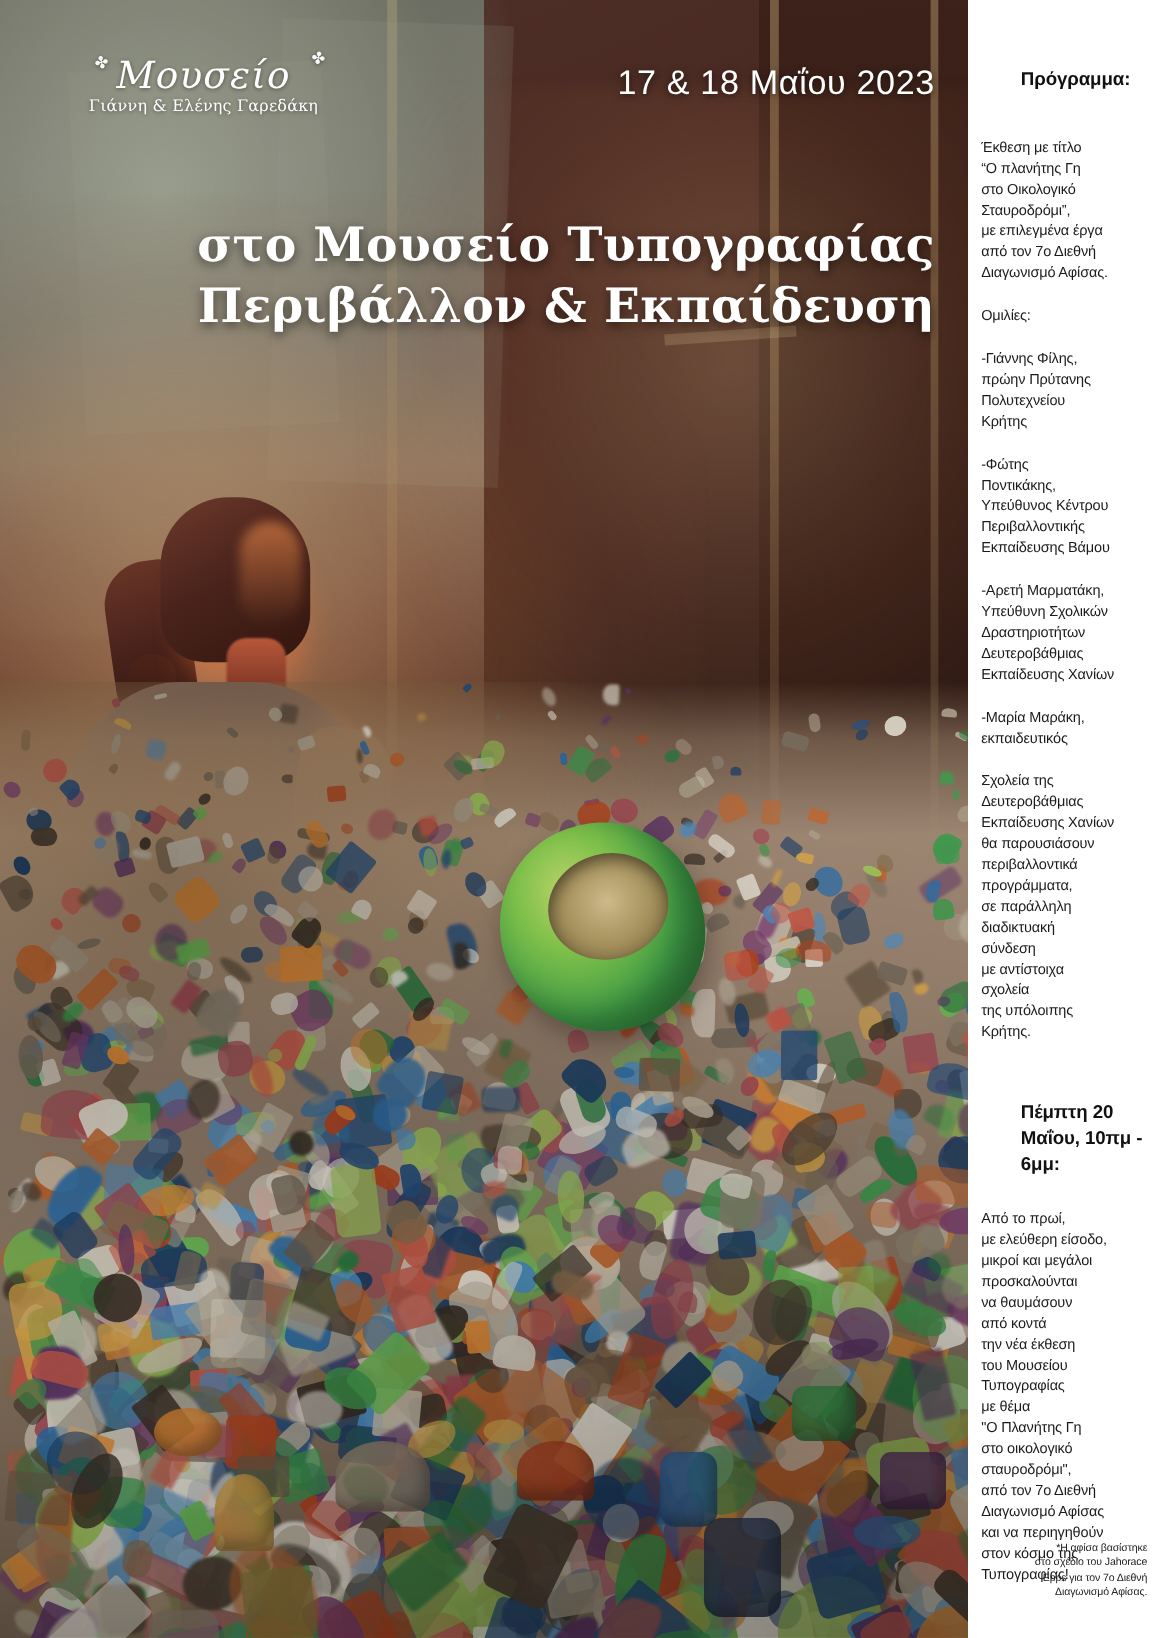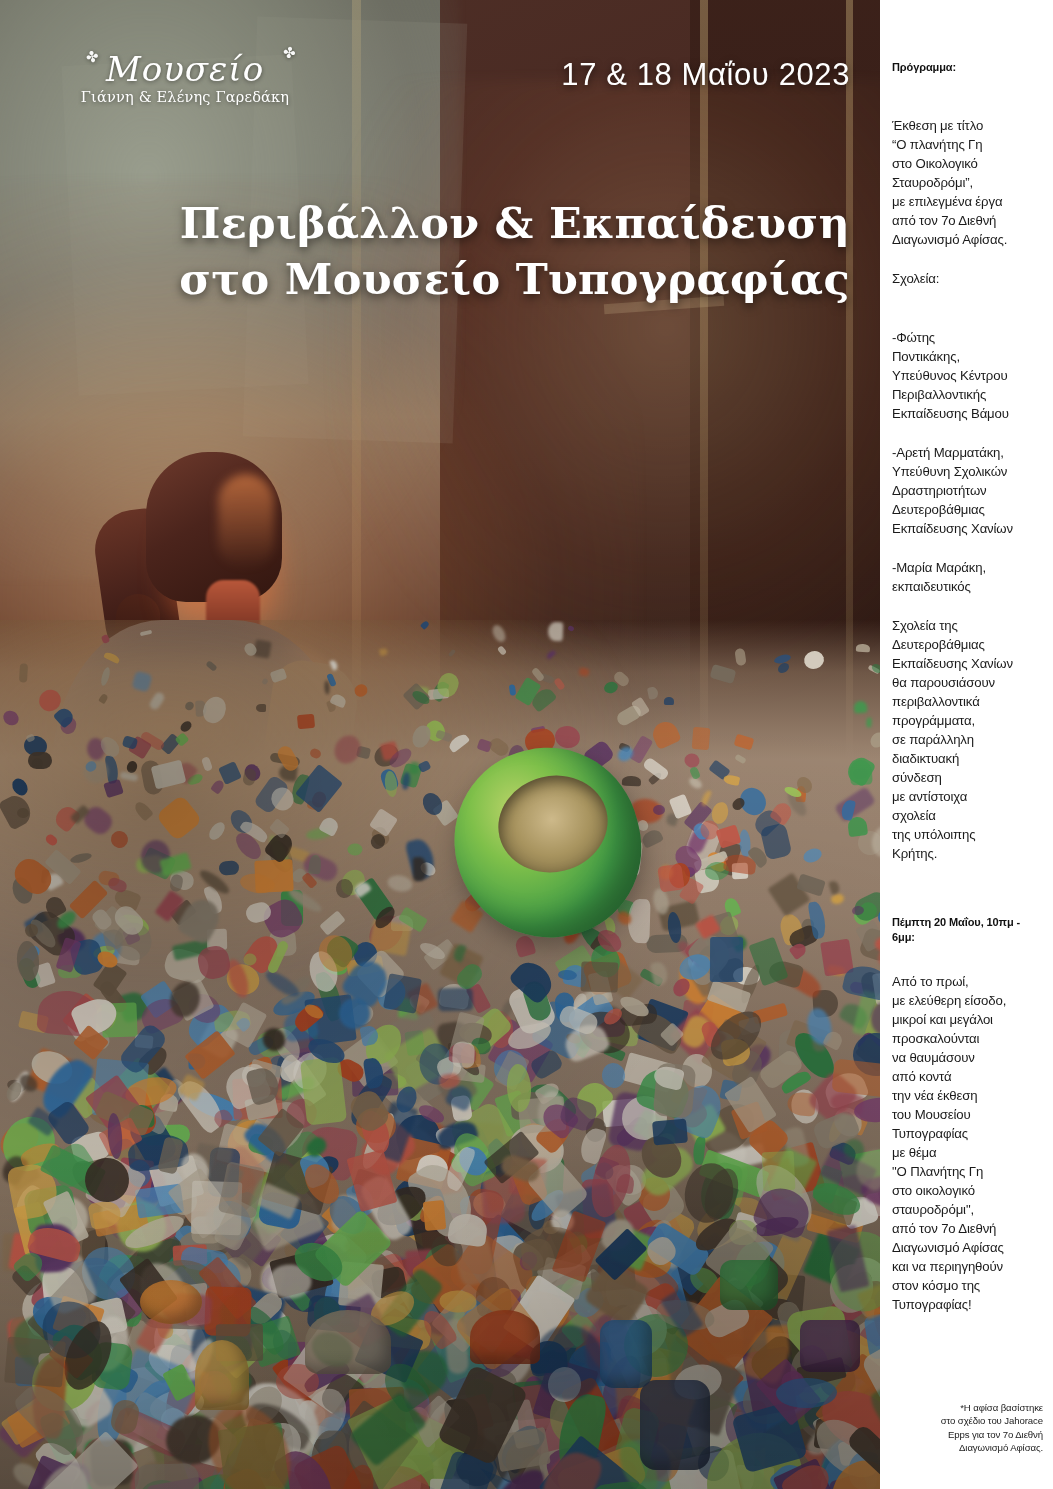--- a/index.html
+++ b/index.html
@@ -200,25 +200,26 @@
 
   
   #sidebar {
     position:absolute; left:880px; top:0;
     width:173px; height:1489px;
     background:#ffffff;
     padding:60px 8px 0 12px;
   }
   .sb-head {
     font-weight:bold;
-    font-size:11px;
+    font-size:17px;
     line-height:1.42;
     color:#111;
     margin-bottom:6px;
     letter-spacing:-.1px;
+    margin-left:36px;
   }
   .sb-body {
     font-size:13.2px;
     line-height:1.44;
     color:#1b1b1b;
     white-space:pre-line;
     letter-spacing:-.15px;
   }
   .sb-gap-s { height:14px; }
   .sb-gap-m { height:20px; }
@@ -1855,44 +1856,48 @@
         <div id="logo-script">Μουσείο</div>
       </div>
       <div id="logo-sub">Γιάννη &amp; Ελένης Γαρεδάκη</div>
     </div>
 
     <div id="eyebrow">
       <div class="l2">17 &amp; 18 Μαΐου 2023</div>
     </div>
 
     <div id="title">
+      <div>στο Μουσείο Τυπογραφίας</div>
       <div>Περιβάλλον &amp; Εκπαίδευση</div>
-      <div>στο Μουσείο Τυπογραφίας</div>
     </div>
 
   </div>
 
   <div id="sidebar">
     <div class="sb-head">Πρόγραμμα:</div>
     <div class="sb-gap-s"></div>
 
     <div class="sb-gap-m"></div>
 
     <div class="sb-body">Έκθεση με τίτλο
 “Ο πλανήτης Γη
 στο Οικολογικό
 Σταυροδρόμι”,
 με επιλεγμένα έργα
 από τον 7ο Διεθνή
 Διαγωνισμό Αφίσας.</div>
     <div class="sb-gap-m"></div>
 
-    <div class="sb-body">Σχολεία:</div>
+    <div class="sb-body">Ομιλίες:</div>
     <div class="sb-gap-m"></div>
 
+    <div class="sb-body">-Γιάννης Φίλης,
+πρώην Πρύτανης
+Πολυτεχνείου
+Κρήτης</div>
     <div class="sb-gap-m"></div>
     <div class="sb-body">-Φώτης
 Ποντικάκης,
 Υπεύθυνος Κέντρου
 Περιβαλλοντικής
 Εκπαίδευσης Βάμου</div>
     <div class="sb-gap-m"></div>
     <div class="sb-body">-Αρετή Μαρματάκη,
 Υπεύθυνη Σχολικών
 Δραστηριοτήτων

